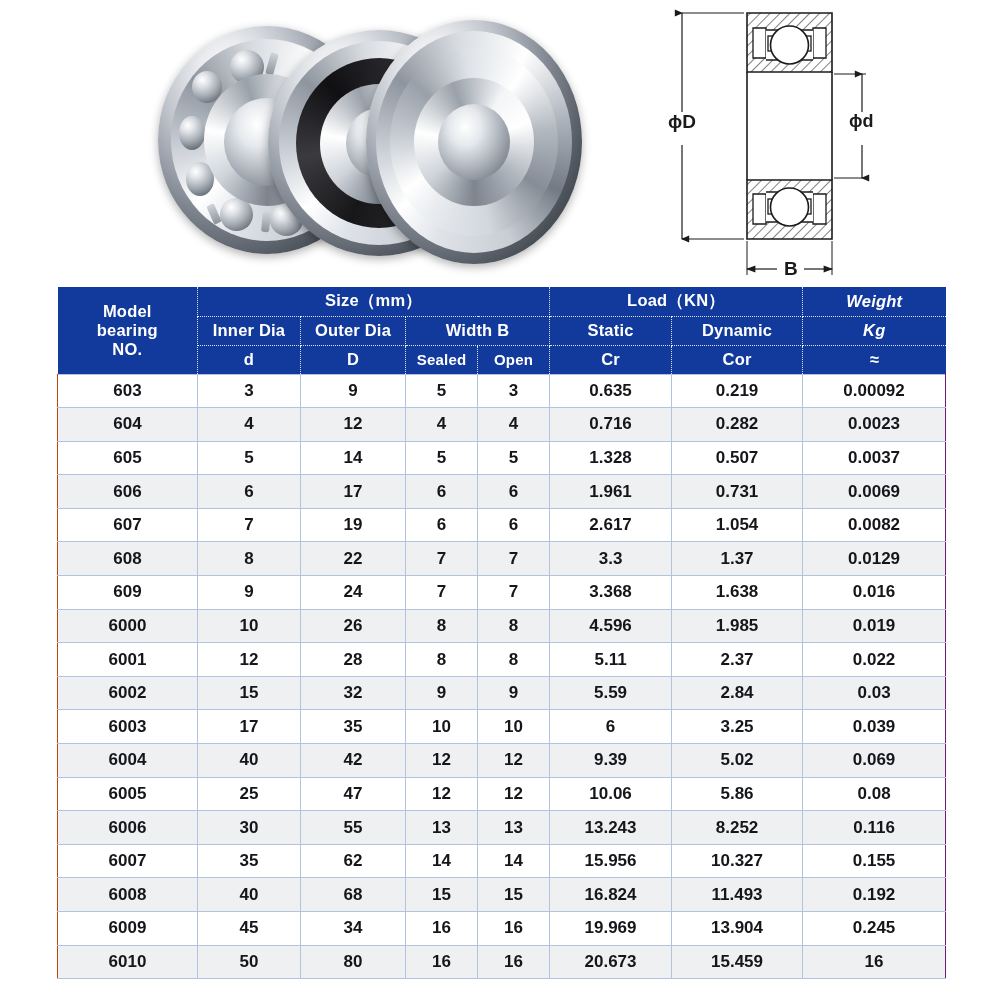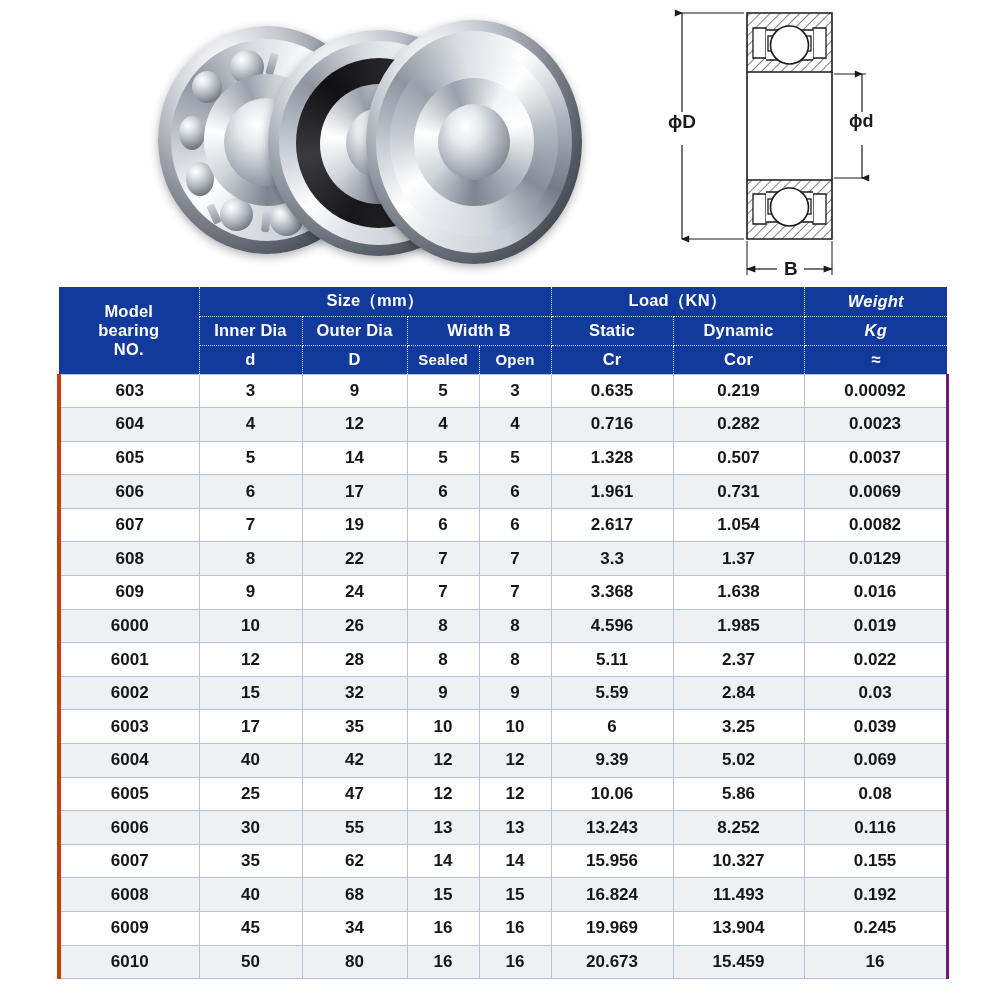--- a/index.html
+++ b/index.html
@@ -108,22 +108,22 @@
   }
   tbody td {
     height: 33.6px;
     font-size: 17px;
     font-weight: 700;
     color: #14161a;
     border: 1px solid #b3c2de;
   }
   tbody tr:nth-child(odd) td  { background: #ffffff; }
   tbody tr:nth-child(even) td { background: #eff0f1; }
-  tbody tr td:first-child { border-left: 4px solid #c2410c; }
-  tbody tr td:last-child  { border-right: 3px solid #701a75; }
+  tbody tr td:first-child { border-left: 1px solid #c2410c; }
+  tbody tr td:last-child  { border-right: 1px solid #701a75; }
 </style>
 </head>
 <body>
 
 <div id="page">
 
   <div id="top-area">
 
     <div id="photo">
 

